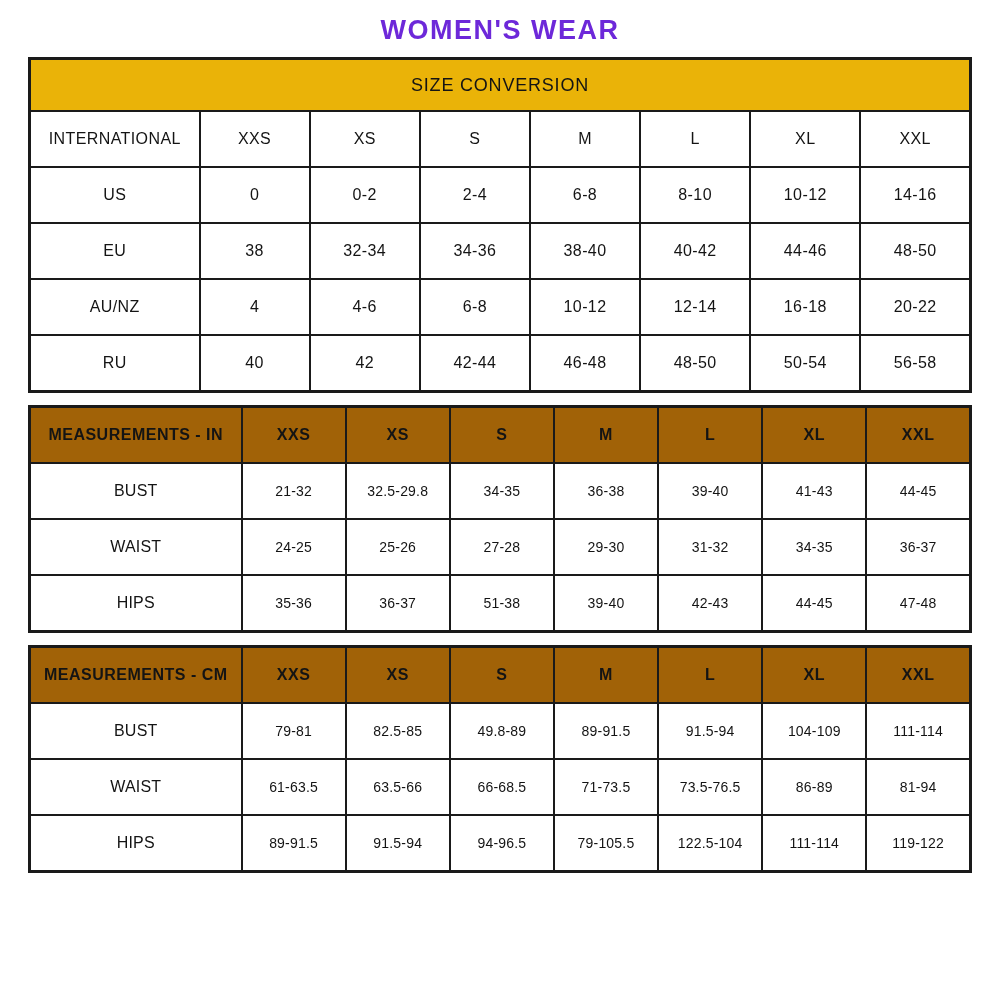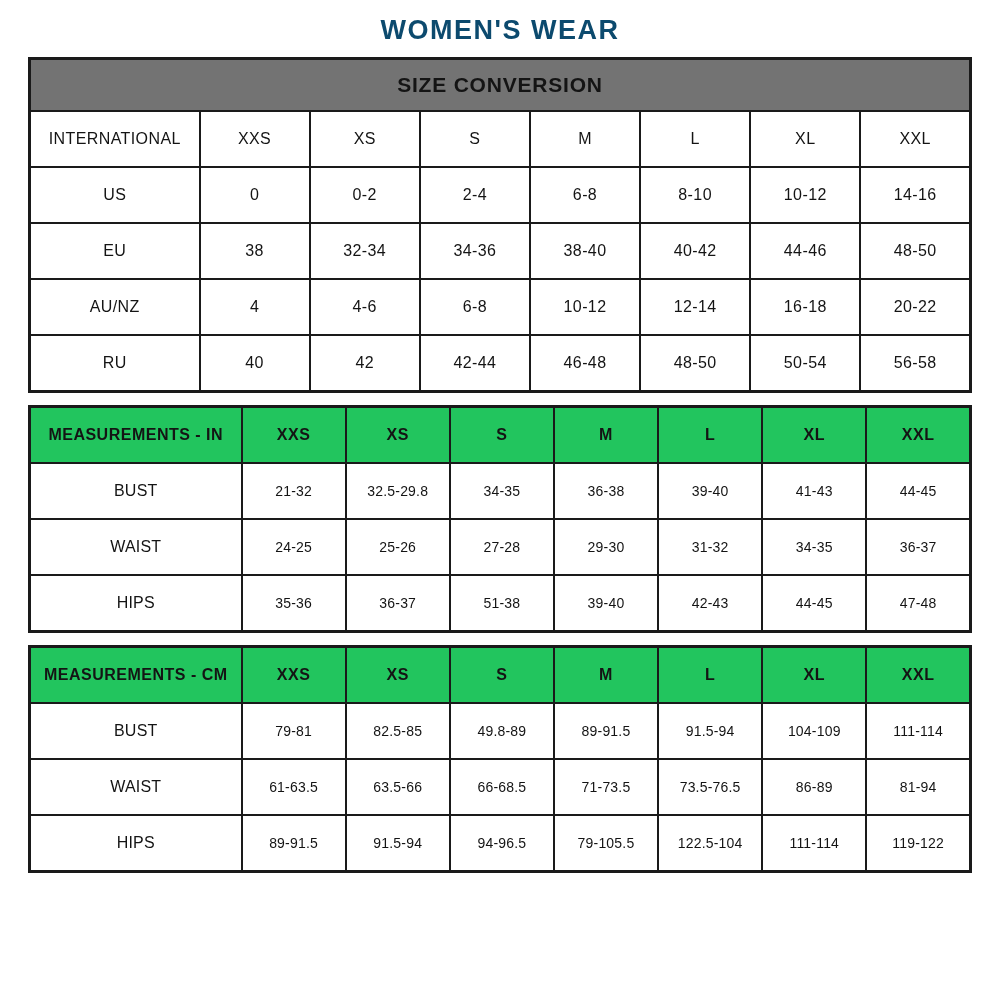--- a/index.html
+++ b/index.html
@@ -15,21 +15,21 @@
     overflow: hidden;
   }
   .title {
     margin: 0;
     padding-top: 15px;
     height: 42px;
     text-align: center;
     font-size: 27px;
     font-weight: 700;
     letter-spacing: 1.5px;
-    color: #0c4a6e;
+    color: #6d28d9;
   }
   .sheet {
     width: 944px;
     margin: 0 auto;
   }
   table {
     border-collapse: collapse;
     table-layout: fixed;
     width: 100%;
     border: 3px solid #1a1a1a;
@@ -47,34 +47,34 @@
   col.label-col-2 { width: 212px; }
 
   
   .t-sizes td {
     height: 54px;
     font-size: 16px;
     letter-spacing: 0.4px;
   }
   .t-sizes .banner-cell {
     height: 50px;
-    background: #737373;
-    font-size: 21px;
-    font-weight: 700;
+    background: #eab308;
+    font-size: 18px;
+    font-weight: 400;
     letter-spacing: 0.8px;
   }
 
   
   .t-meas td {
     height: 54px;
     font-size: 14px;
     letter-spacing: 0.2px;
   }
   .t-meas tr.cols td {
-    background: #22c55e;
+    background: #a16207;
     font-weight: 700;
     font-size: 16px;
     letter-spacing: 0.5px;
   }
   .t-meas td:first-child {
     font-size: 16px;
   }
   .t-meas tr.cols td:first-child {
     font-size: 16px;
   }

